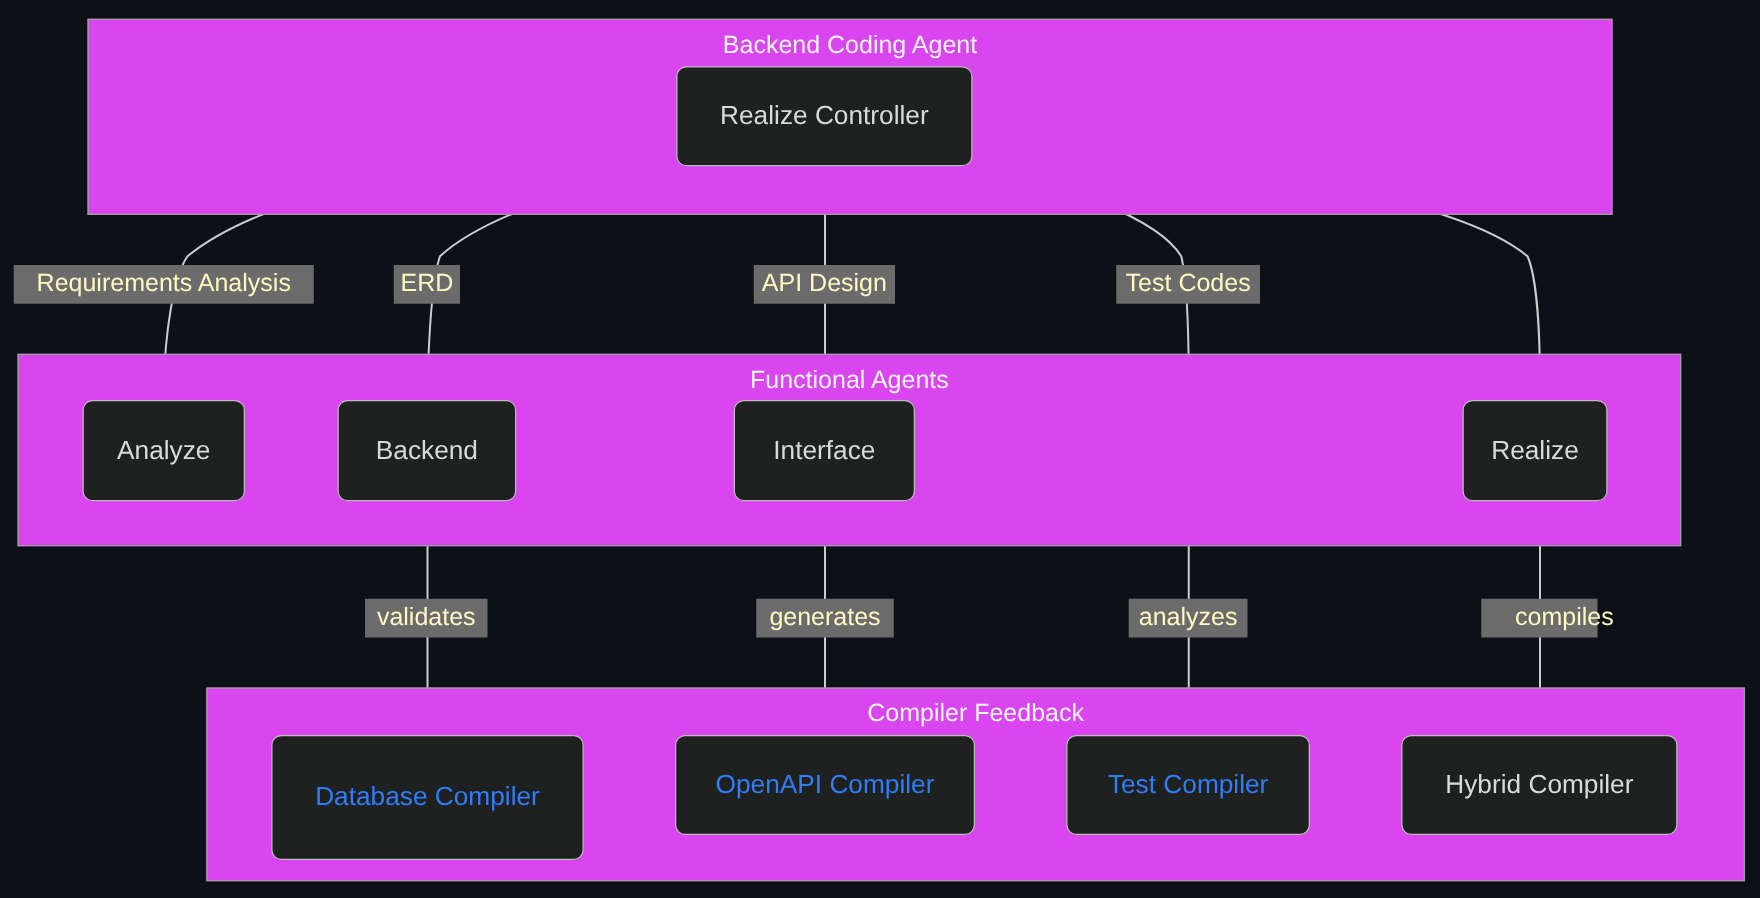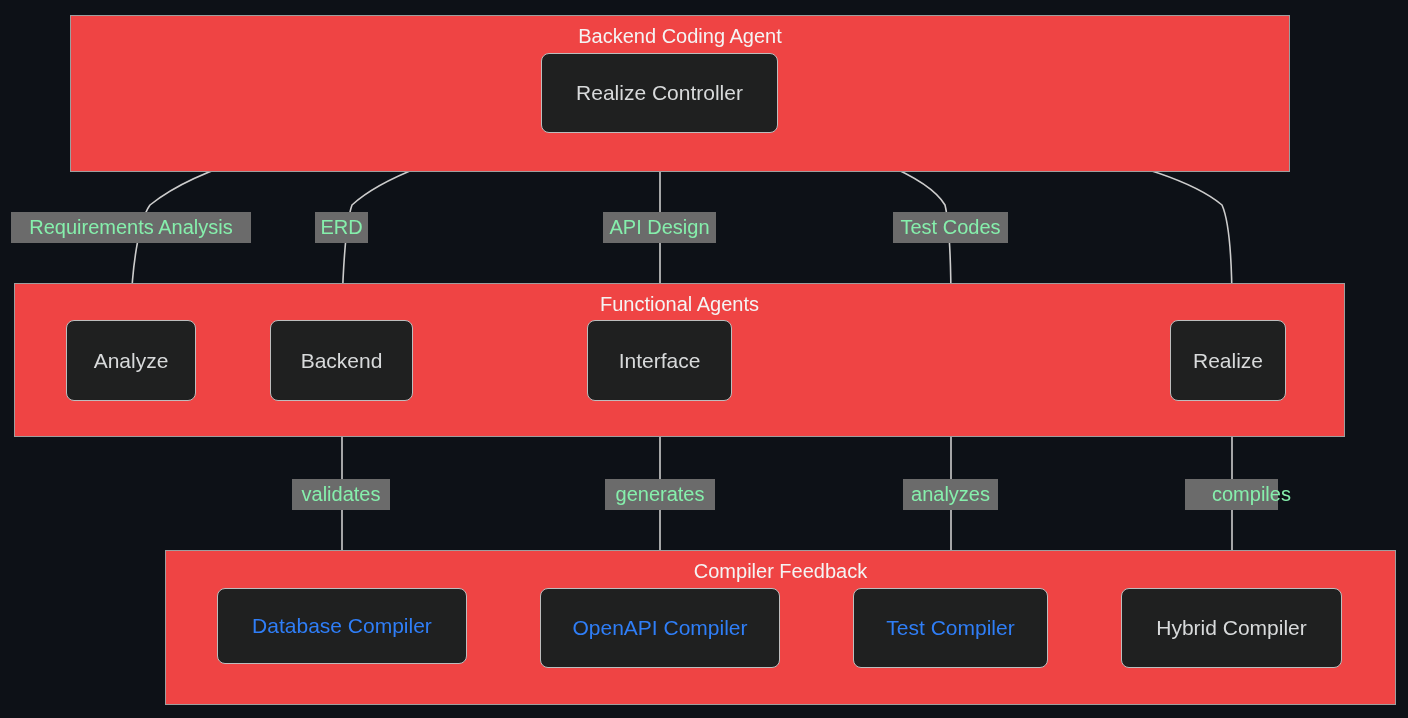--- a/index.html
+++ b/index.html
@@ -21,21 +21,21 @@
   #edges {
     position: absolute;
     left: 0;
     top: 0;
     width: 1408px;
     height: 718px;
     pointer-events: none;
   }
   .cluster {
     position: absolute;
-    background: #ef4444;
+    background: #d946ef;
     border: 1px solid #9e9e9e;
     box-sizing: border-box;
     padding-left: 41px;
   }
   .cluster-title {
     position: absolute;
     top: 8px;
     left: 0;
     width: 100%;
     text-align: center;
@@ -57,21 +57,21 @@
     font-size: 21px;
     line-height: 24px;
     white-space: nowrap;
   }
   .node.accent {
     color: #2f7ef7;
   }
   .edge-label {
     position: absolute;
     background: #6b6b6b;
-    color: #86efac;
+    color: #fef9c3;
     font-size: 20px;
     line-height: 31px;
     height: 31px;
     padding: 0 4px;
     box-sizing: border-box;
     white-space: nowrap;
     text-align: center;
   }
 </style>
 </head>
@@ -121,21 +121,21 @@
 
   <div class="node" style="left:66px; top:320px; width:130px; height:81px;">Analyze</div>
 
   <div class="node" style="left:270px; top:320px; width:143px; height:81px;">Backend</div>
 
   <div class="node" style="left:587px; top:320px; width:145px; height:81px;">Interface</div>
 
 
   <div class="node" style="left:1170px; top:320px; width:116px; height:81px;">Realize</div>
 
-  <div class="node accent" style="left:217px; top:588px; width:250px; height:76px;">Database Compiler</div>
+  <div class="node accent" style="left:217px; top:588px; width:250px; height:100px;">Database Compiler</div>
 
   <div class="node accent" style="left:540px; top:588px; width:240px; height:80px;">OpenAPI Compiler</div>
 
   <div class="node accent" style="left:853px; top:588px; width:195px; height:80px;">Test Compiler</div>
 
   <div class="node" style="left:1121px; top:588px; width:221px; height:80px;">Hybrid Compiler</div>
 
   <div class="edge-label" style="left:11px; top:212px; width:240px;">Requirements Analysis</div>
 
   <div class="edge-label" style="left:315px; top:212px; width:53px;">ERD</div>

